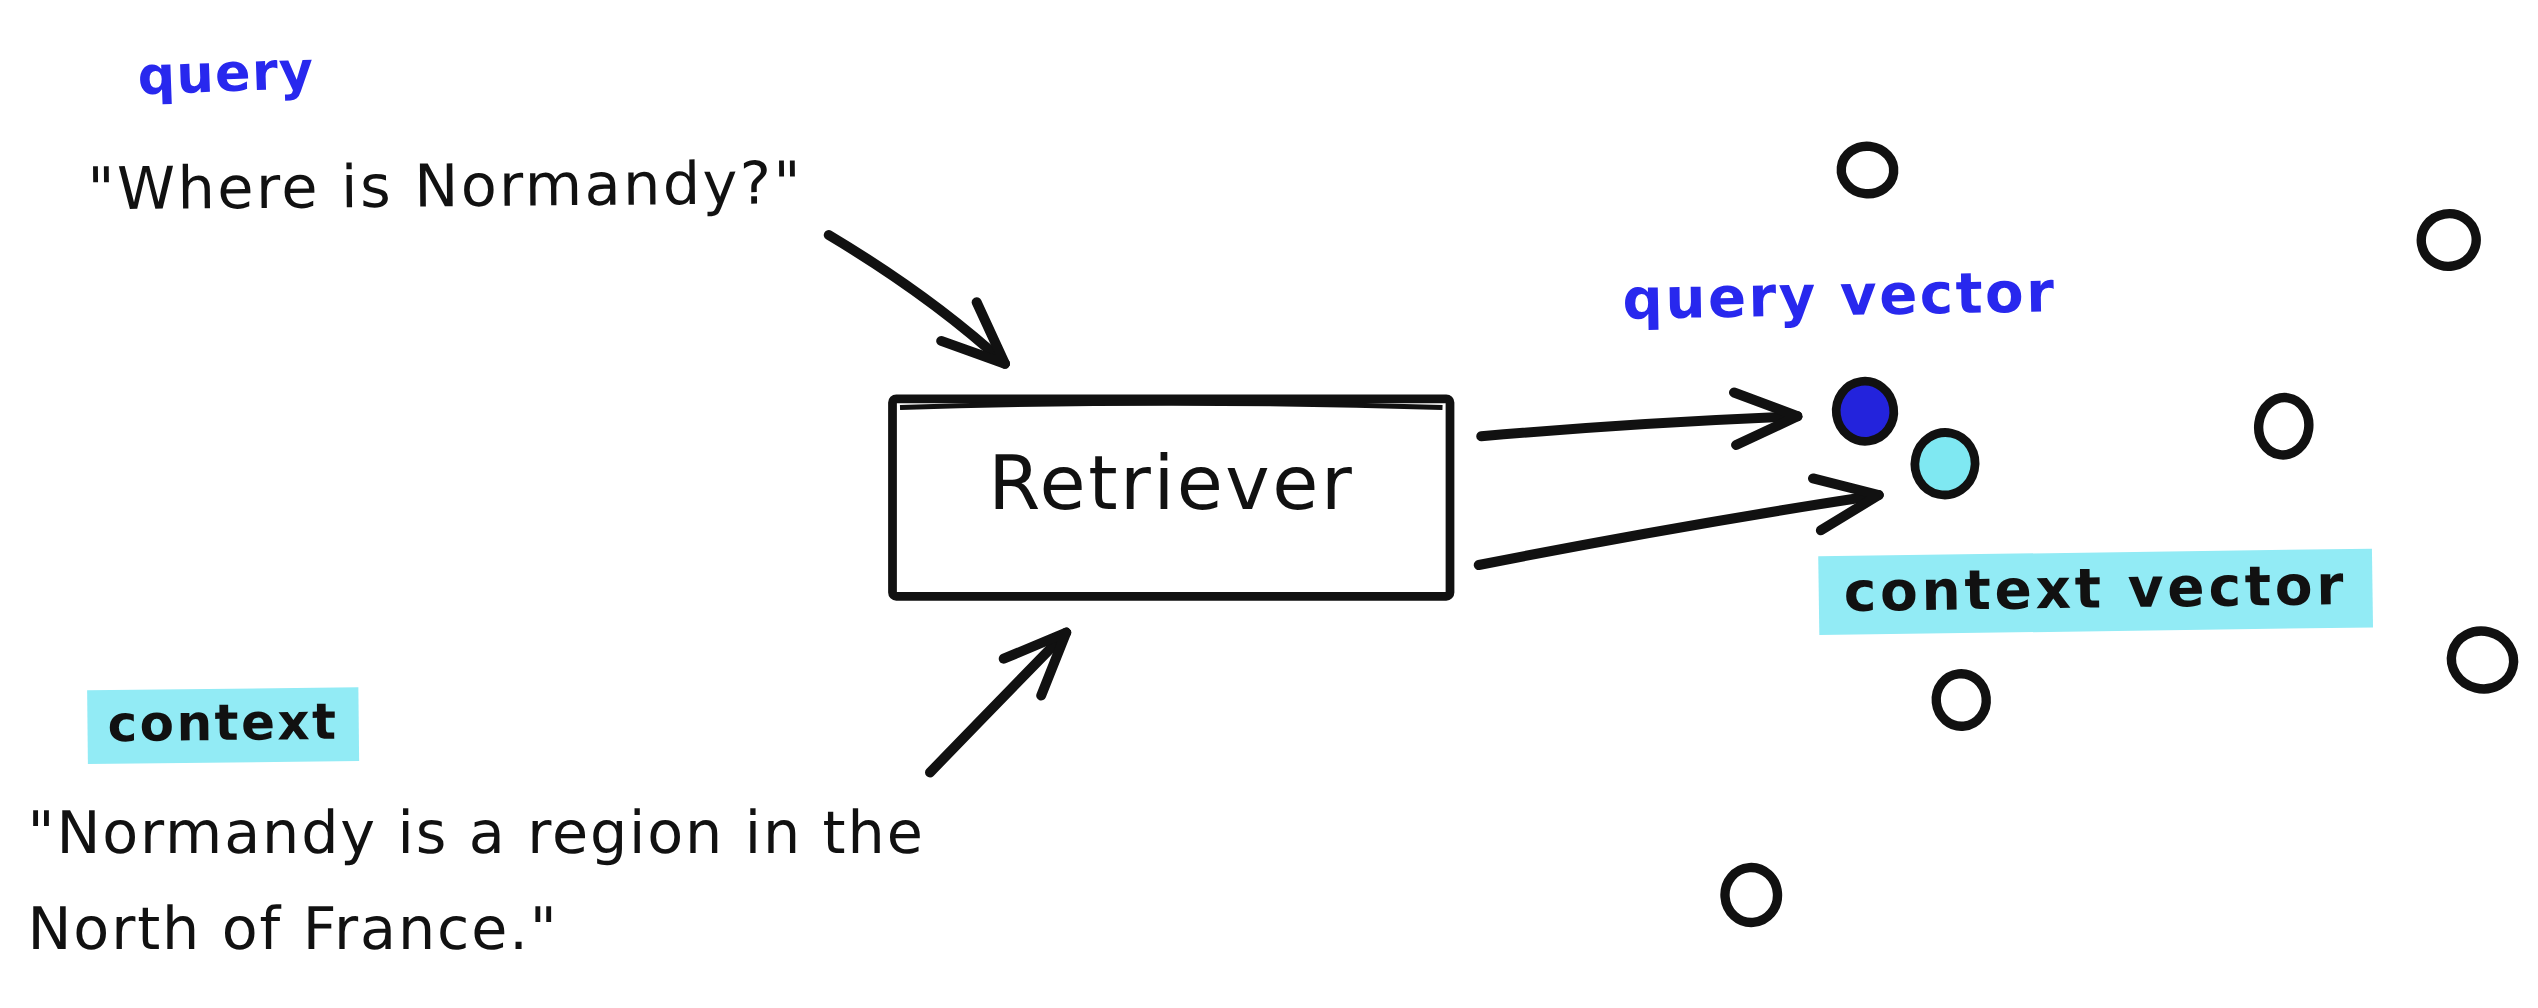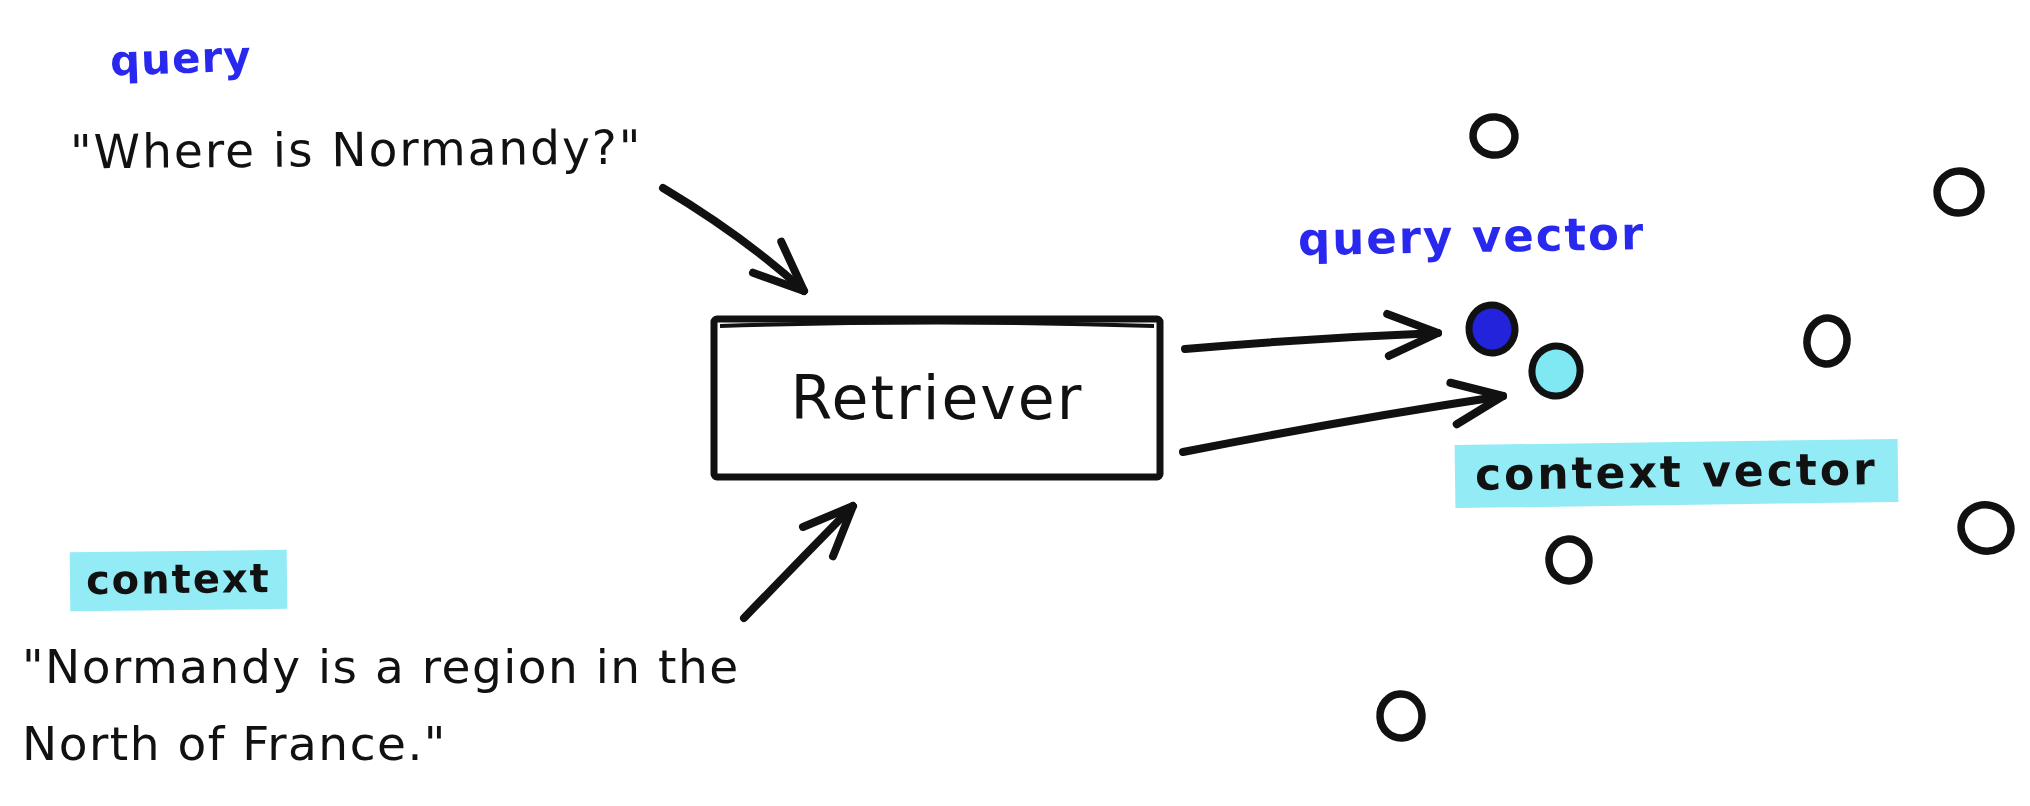--- a/index.html
+++ b/index.html
@@ -63,21 +63,21 @@
     transform: rotate(-2deg);
   }
   .query-text {
     left: 70px; top: 122px;
     font-size: 47px; font-weight: 500;
     letter-spacing: 2px;
     transform: rotate(-0.5deg);
   }
   .retriever-label {
     position: absolute;
-    left: 714px; top: 319px;
+    left: 714px; top: 308px;
     width: 446px; height: 158px;
     display: flex; align-items: center; justify-content: center;
     font-size: 60px; font-weight: 500;
     letter-spacing: 2px;
     color: var(--ink);
   }
   .context-label-wrap {
     position: absolute;
     left: 70px; top: 551px;
     transform: rotate(-0.6deg);

